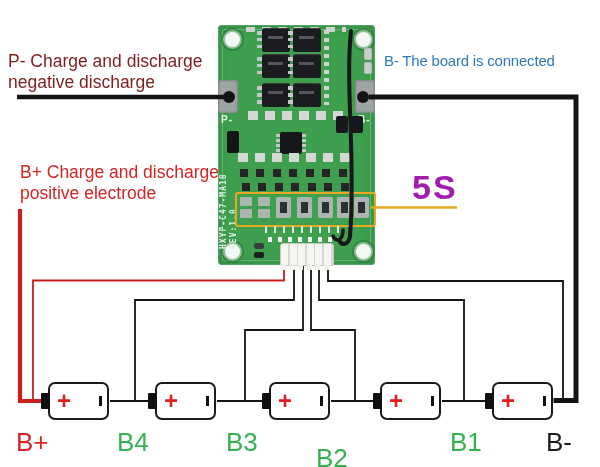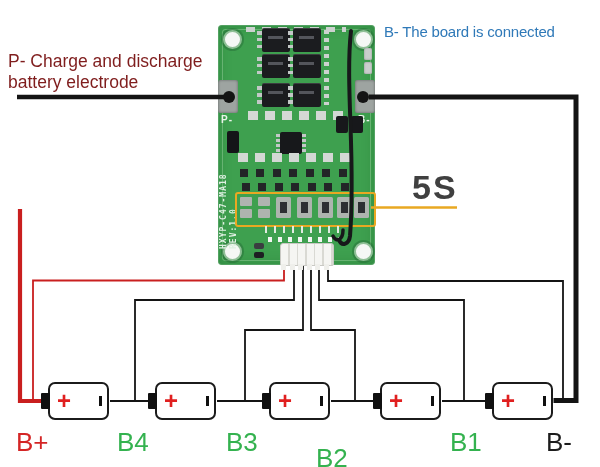--- a/index.html
+++ b/index.html
@@ -2,24 +2,24 @@
 <html><head>
 <meta charset="utf-8">
 <style>
   html,body{margin:0;padding:0;background:#ffffff;}
   .canvas{position:relative;width:600px;height:467px;background:#ffffff;overflow:hidden;
           font-family:"Liberation Sans",sans-serif;}
   .ann{position:absolute;font-weight:400;}
   .ann div{white-space:nowrap;line-height:21px;}
   .ann-black{left:8px;top:51px;font-size:17.5px;color:#7f1d1d;}
   .ann-blue{left:384px;top:21px;font-size:15px;color:#2f79b8;line-height:21.5px;letter-spacing:-0.2px;}
-  .ann-blue div{line-height:21.5px;}
+  .ann-blue div{line-height:21.5px;margin-top:29px;}
   .ann-red{left:20px;top:162px;font-size:17.5px;color:#d42525;}
   .cell-count{position:absolute;left:412px;top:168px;font-size:34px;font-weight:bold;
-              color:#404040;letter-spacing:2px;}
+              color:#a21caf;letter-spacing:2px;}
   
   .board{position:absolute;left:218px;top:25px;width:157px;height:240px;background:#3ea04f;
          border-radius:4px;z-index:2;box-shadow:inset 0 0 0 1px rgba(255,255,255,.15), inset 0 0 14px rgba(0,60,20,.25);}
   .board::before{content:"";position:absolute;left:4px;top:4px;right:4px;bottom:4px;
          border:1px solid rgba(190,230,190,.35);border-radius:3px;pointer-events:none;}
   .hole{position:absolute;width:15px;height:15px;border-radius:50%;background:#f5f7f5;
         border:2px solid #8fbf96;box-shadow:0 0 0 2px rgba(30,90,45,.35);}
   .pad{position:absolute;width:20px;height:33px;background:#9ea4a1;border-radius:2px;
        box-shadow:inset 0 0 3px rgba(0,0,0,.4);}
   .pad-label{position:absolute;color:#eaf4ea;font-size:10px;font-weight:bold;letter-spacing:1px;}
@@ -65,24 +65,28 @@
   .battery .tick{position:absolute;right:5px;top:12px;width:3px;height:10px;background:#101010;}
   .cell-label{position:absolute;top:427px;font-size:26px;font-weight:400;z-index:5;}
 </style>
 </head>
 <body>
 
 <div class="canvas">
 
   <div class="ann ann-black">
     <div>P- Charge and discharge</div>
-    <div>battery electrode</div>
+    <div>negative discharge</div>
   </div>
   <div class="ann ann-blue">
     <div>B- The board is connected</div>
+  </div>
+  <div class="ann ann-red">
+    <div>B+ Charge and discharge</div>
+    <div>positive electrode</div>
   </div>
   <div class="cell-count">5S</div>
 
   <svg class="wires" width="600" height="467" viewBox="0 0 600 467">
     <path d="M17,97 H229" stroke="#141414" stroke-width="4.5" fill="none"></path>
     <circle cx="229" cy="97" r="6" fill="#141414"></circle>
     <path d="M369,97 H576 V400.5 H553.5" stroke="#141414" stroke-width="5" fill="none"></path>
     <circle cx="363" cy="97" r="6" fill="#141414"></circle>
     <path d="M20,209 V401 H41" stroke="#c91f1f" stroke-width="4.2" fill="none"></path>
     <path d="M284,263 V280.5 H33 V401" stroke="#c91f1f" stroke-width="1.8" fill="none"></path>

